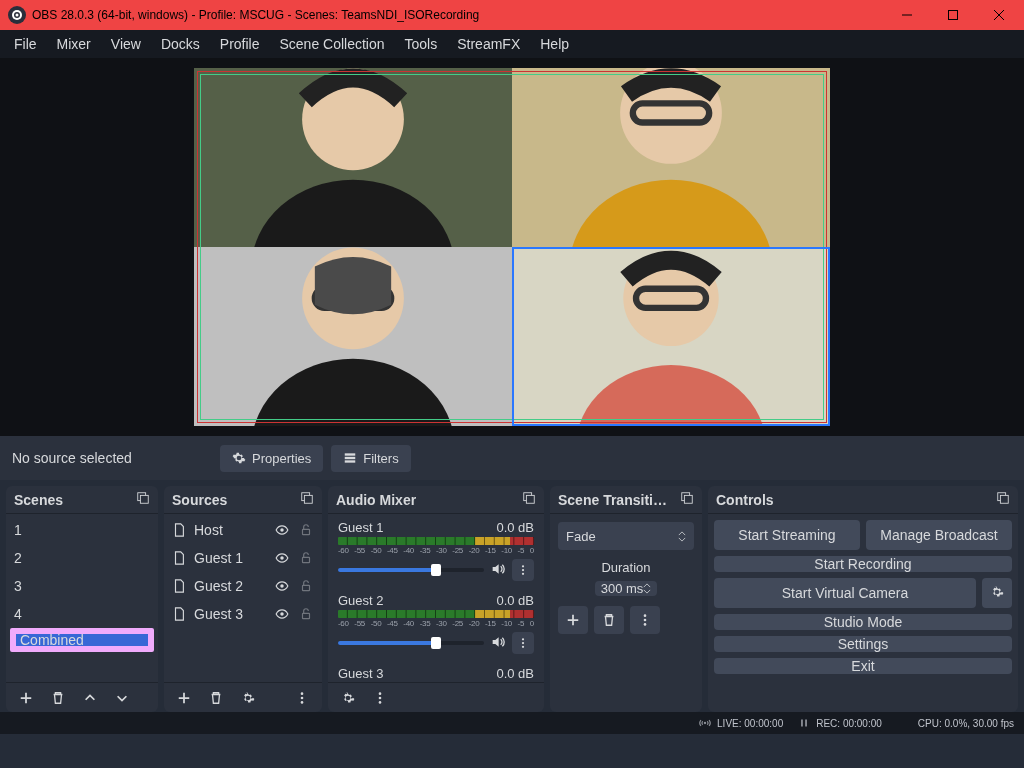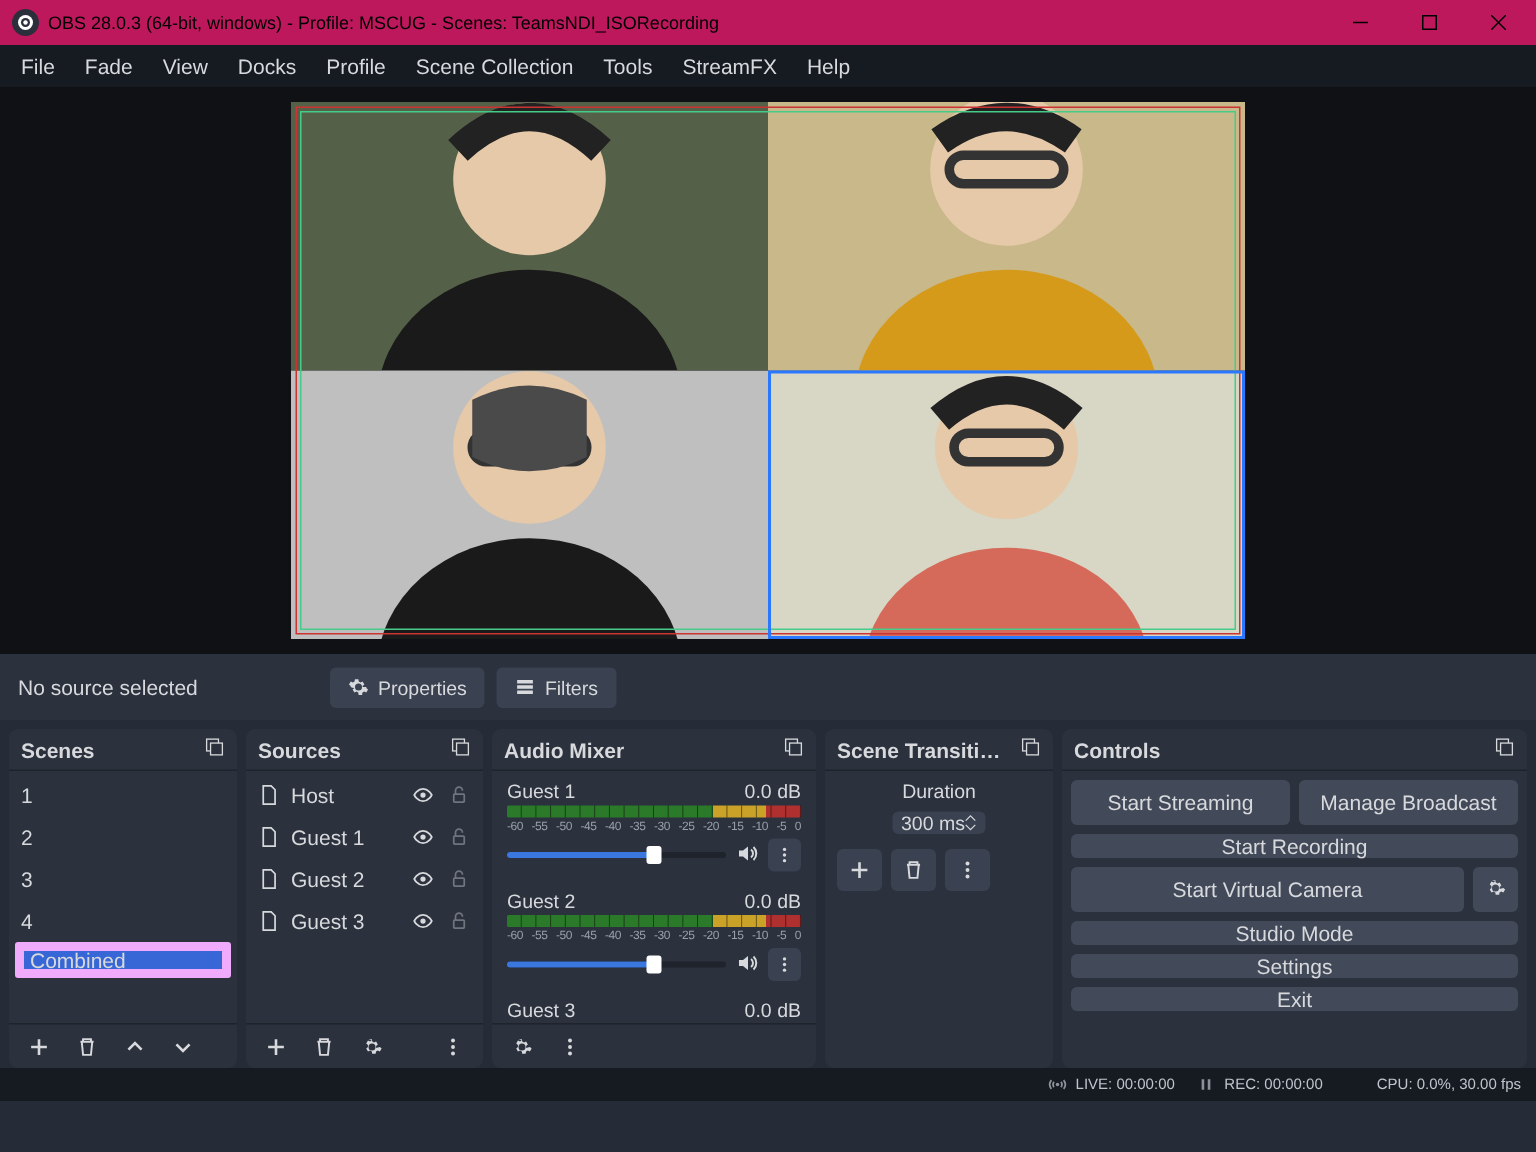--- a/index.html
+++ b/index.html
@@ -1,18 +1,18 @@
 <!DOCTYPE html>
 <html><head>
 <meta charset="utf-8">
 <style>
 * { margin: 0; padding: 0; box-sizing: border-box; font-family: -apple-system, BlinkMacSystemFont, "Segoe UI", sans-serif; }
 body { width: 1024px; height: 768px; background: #252c38; color: #d7d9dc; overflow: hidden; font-size: 13px; }
 
-.titlebar { height: 30px; background: #be185d; display: flex; align-items: center; padding: 0 2px 0 8px; color: #000; }
+.titlebar { height: 30px; background: #ef4444; display: flex; align-items: center; padding: 0 2px 0 8px; color: #000; }
 .titlebar .app-icon { width: 18px; height: 18px; border-radius: 50%; background: #2b2e3b; margin-right: 6px; display:flex; align-items:center; justify-content:center;}
 .titlebar .app-icon svg { width: 12px; height: 12px; }
 .titlebar .title { flex: 1; font-size: 12px; }
 .titlebar .win-btn { width: 46px; height: 30px; display: flex; align-items: center; justify-content: center; }
 .titlebar .win-btn svg { width: 10px; height: 10px; }
 
 .menubar { height: 28px; background: #161a21; display: flex; align-items: center; padding: 0 4px; gap: 0; }
 .menubar .menu-item { padding: 4px 10px; font-size: 14px; color: #d7d9dc; cursor: default; }
 
 .preview-area { height: 378px; background: #0f1115; position: relative; display:flex; align-items:center; justify-content:center;}
@@ -112,21 +112,21 @@
   <div class="win-btn">
       <svg viewBox="0 0 10 10">
         <line x1="0" y1="0" x2="10" y2="10" stroke="#000"></line>
         <line x1="10" y1="0" x2="0" y2="10" stroke="#000"></line>
       </svg>
     </div>
 </div>
 
 <div class="menubar">
   <div class="menu-item">File</div>
-  <div class="menu-item">Fade</div>
+  <div class="menu-item">Mixer</div>
   <div class="menu-item">View</div>
   <div class="menu-item">Docks</div>
   <div class="menu-item">Profile</div>
   <div class="menu-item">Scene Collection</div>
   <div class="menu-item">Tools</div>
   <div class="menu-item">StreamFX</div>
   <div class="menu-item">Help</div>
 </div>
 
 <div class="preview-area">
@@ -456,20 +456,32 @@
   <div class="panel panel-trans">
     <div class="panel-header">
       <span>Scene Transiti…</span>
         <span class="spacer"></span>
       <span><svg viewBox="0 0 16 16">
             <rect x="2" y="2" width="9" height="9" fill="none" stroke="currentColor"></rect>
             <rect x="5" y="5" width="9" height="9" fill="#2b313d" stroke="currentColor"></rect>
           </svg></span>
     </div>
     <div class="panel-body">
+      <div class="trans-select">
+        <span>Fade</span>
+          <span class="spacer"></span>
+        <span class="spin">
+            <svg viewBox="0 0 10 6">
+              <path d="M1 5l4-4 4 4" fill="none" stroke="currentColor"></path>
+            </svg>
+            <svg viewBox="0 0 10 6">
+              <path d="M1 1l4 4 4-4" fill="none" stroke="currentColor"></path>
+            </svg>
+          </span>
+      </div>
       <div class="duration-row">
         <span>Duration</span>
         <div class="duration-input">
           <span>300 ms</span>
             <span class="spacer" style="flex:1"></span>
           <span class="spin">
               <svg viewBox="0 0 10 6">
                 <path d="M1 5l4-4 4 4" fill="none" stroke="currentColor"></path>
               </svg>
               <svg viewBox="0 0 10 6">

